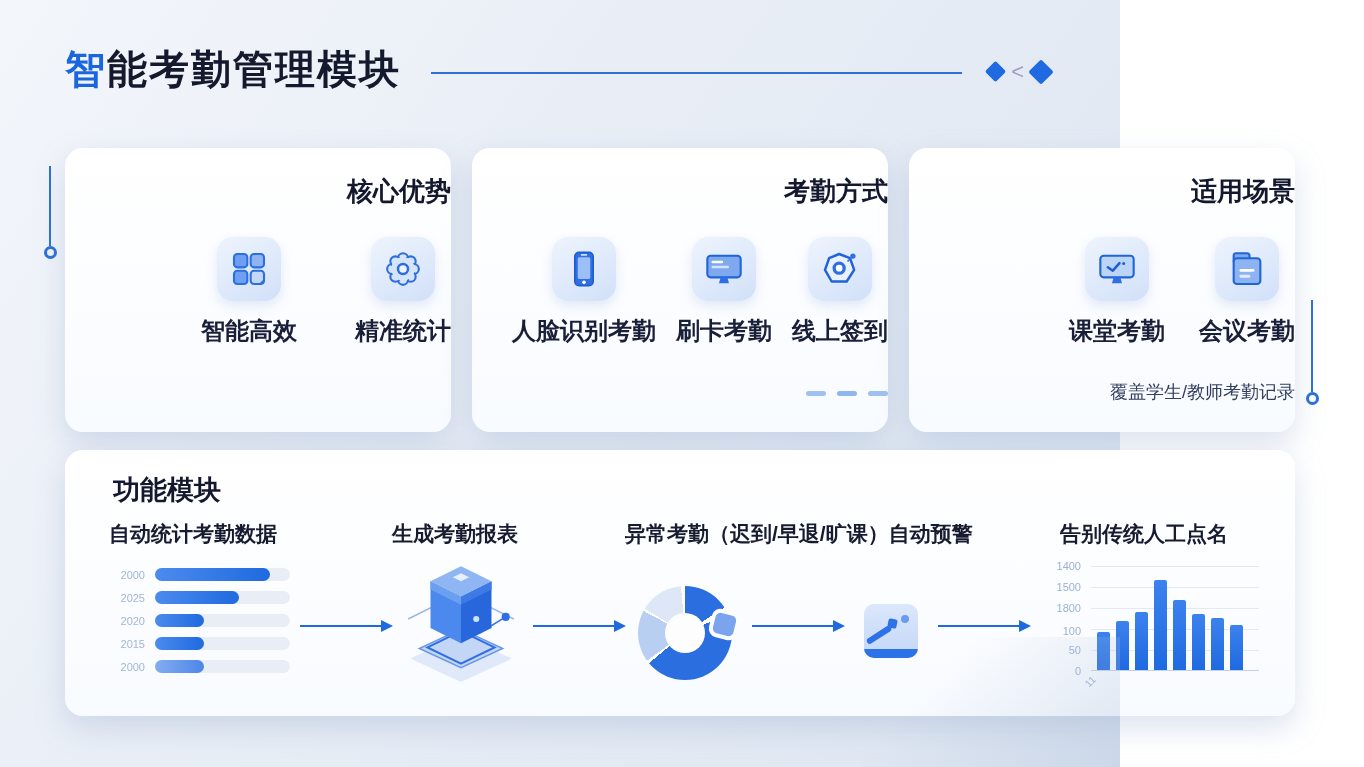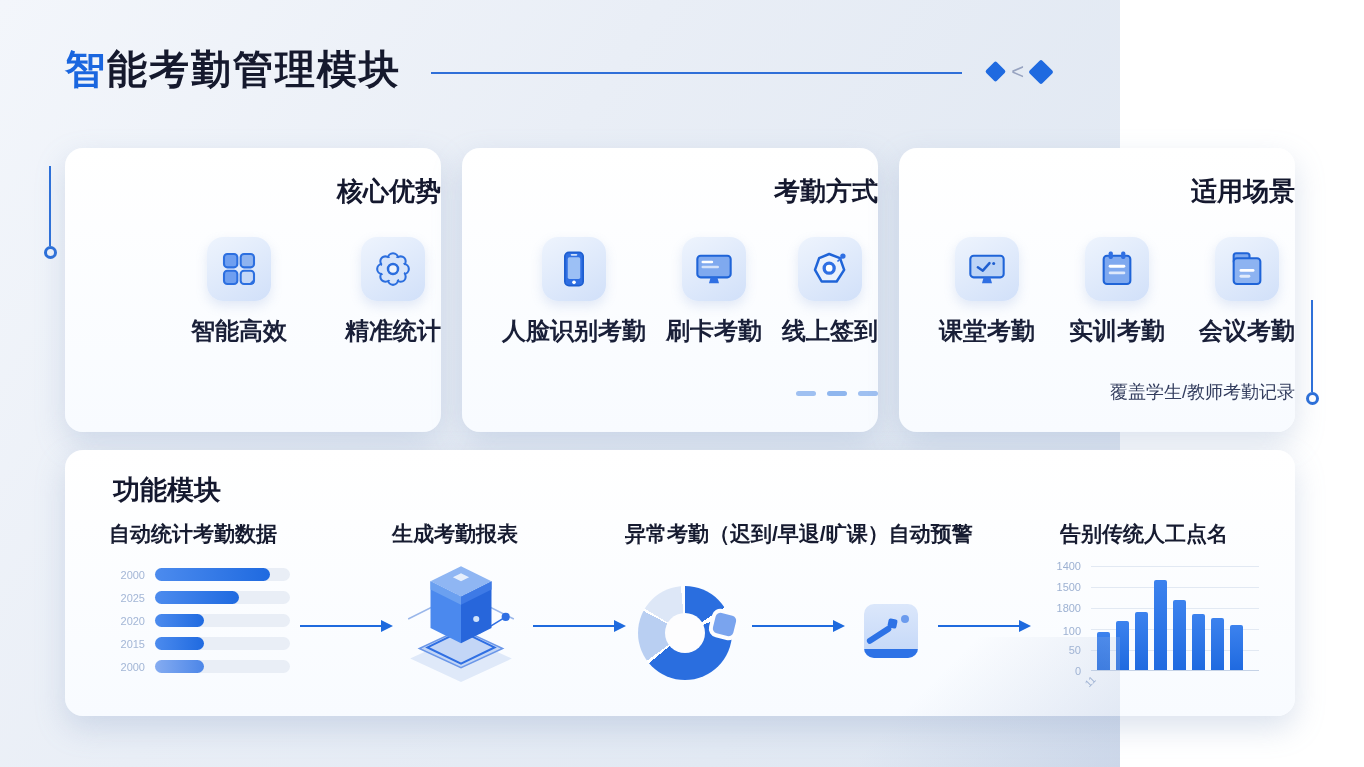--- a/index.html
+++ b/index.html
@@ -209,32 +209,20 @@
               <path d="M13 22 L19 26 L27 17" fill="none" stroke="#1d5ed0" stroke-width="3" stroke-linecap="round" stroke-linejoin="round"></path>
               <circle cx="32" cy="17.5" r="1.8" fill="#1d5ed0"></circle>
               <path d="M20 34 L28 34 L30 41 L18 41 Z" fill="#2f6fe3"></path>
             </svg>
           </div>
           <div class="item-label">课堂考勤</div>
         </div>
         <div class="item">
           <div class="tile">
             <svg width="40" height="40" viewBox="0 0 48 48">
-              <rect x="8" y="8" width="32" height="34" rx="4" fill="#7fa9ef" stroke="#1f64d8" stroke-width="2.5"></rect>
-              <rect x="14" y="3" width="5" height="9" rx="2" fill="#2f6fe3"></rect>
-              <rect x="29" y="3" width="5" height="9" rx="2" fill="#2f6fe3"></rect>
-              <rect x="14" y="19" width="20" height="3.4" rx="1.7" fill="#ffffff"></rect>
-              <rect x="14" y="27" width="20" height="3.4" rx="1.7" fill="#ffffffbb"></rect>
-            </svg>
-          </div>
-          <div class="item-label">实训考勤</div>
-        </div>
-        <div class="item">
-          <div class="tile">
-            <svg width="40" height="40" viewBox="0 0 48 48">
               <rect x="8" y="5" width="19" height="12" rx="3" fill="#7fa9ef" stroke="#1f64d8" stroke-width="2.5"></rect>
               <rect x="8" y="11" width="32" height="31" rx="4" fill="#8db3f1" stroke="#1f64d8" stroke-width="2.5"></rect>
               <rect x="15" y="24" width="18" height="3.4" rx="1.7" fill="#ffffff"></rect>
               <rect x="15" y="31" width="13" height="3.4" rx="1.7" fill="#ffffffbb"></rect>
             </svg>
           </div>
           <div class="item-label">会议考勤</div>
         </div>
       </div>
       <div class="card-footer">覆盖学生/教师考勤记录</div>

